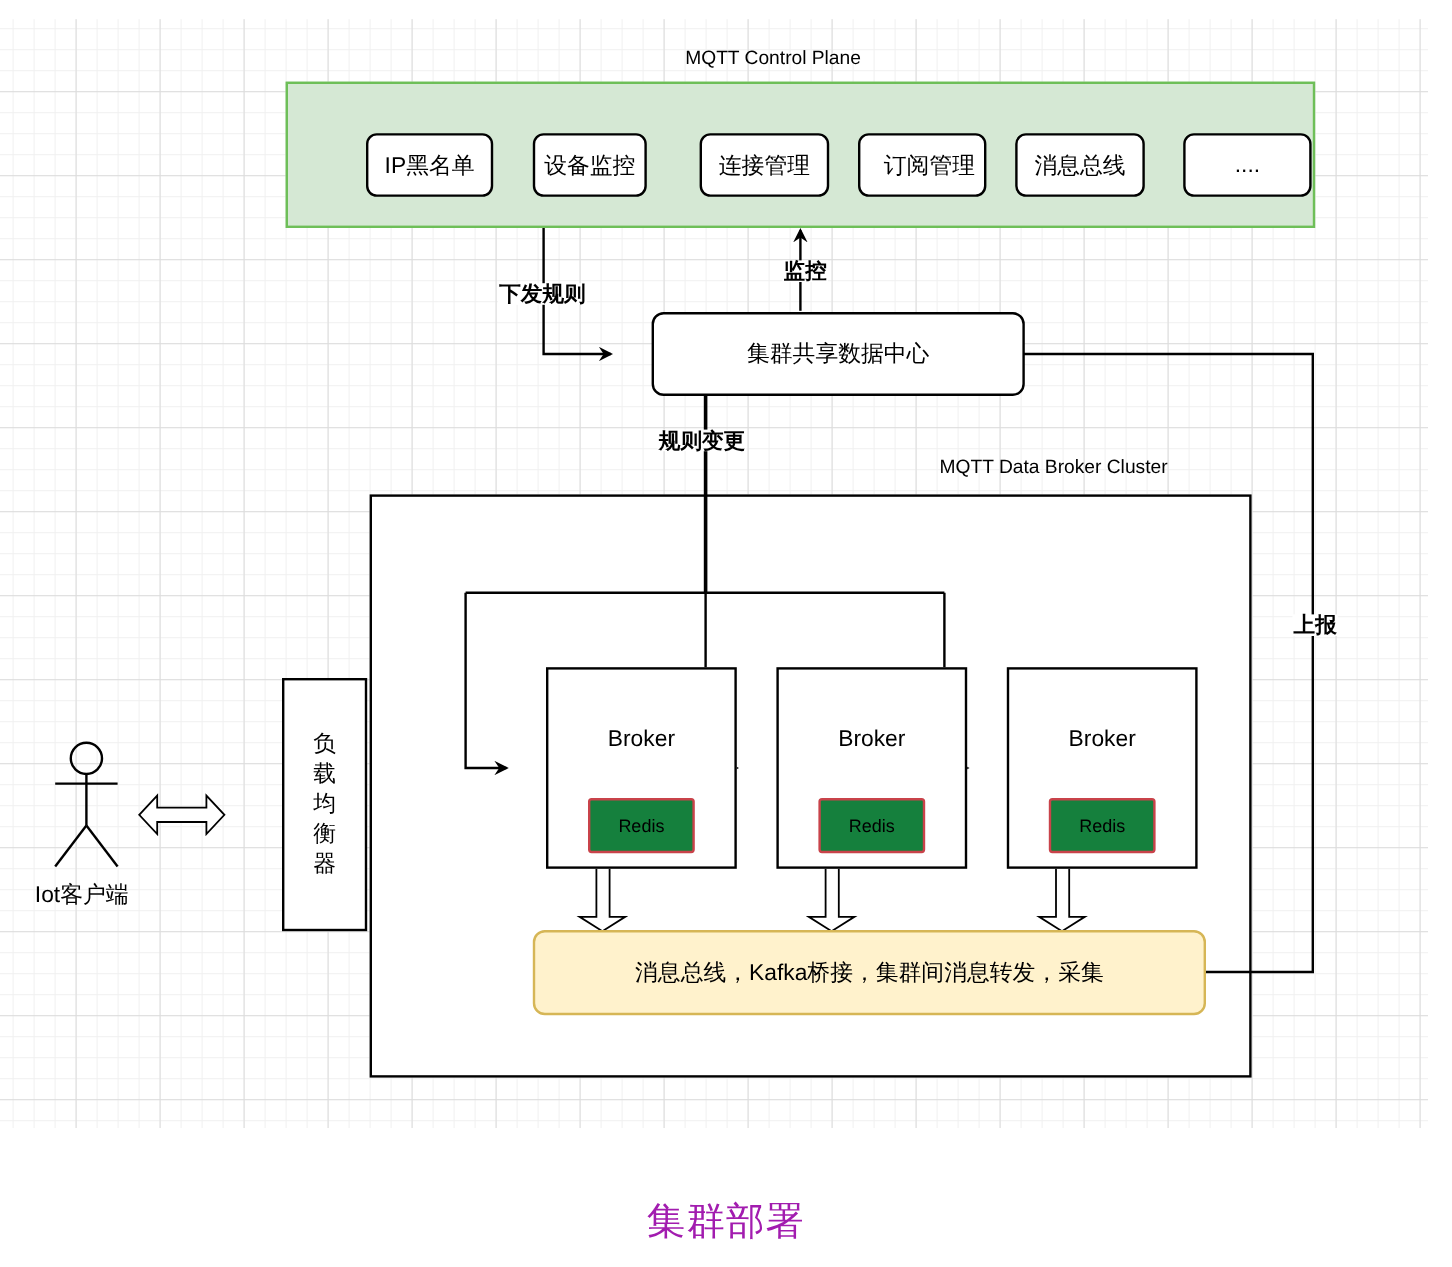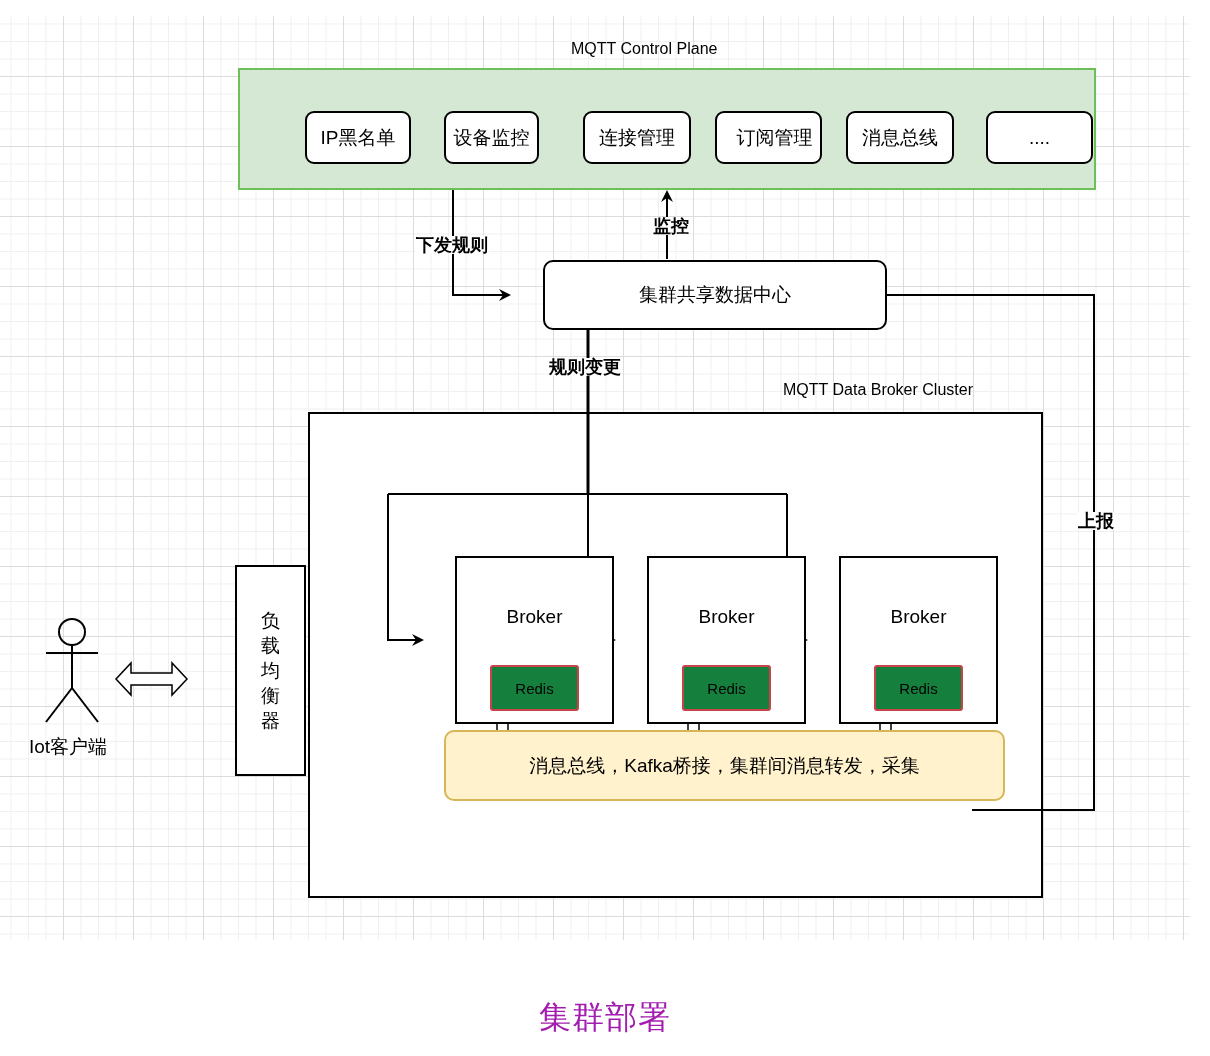--- a/index.html
+++ b/index.html
@@ -77,42 +77,42 @@
 
     <g fill="none" stroke="#000" stroke-width="2">
       <circle cx="72" cy="632" r="13"></circle>
       <line x1="72" y1="645" x2="72" y2="688"></line>
       <line x1="46" y1="653" x2="98" y2="653"></line>
       <line x1="72" y1="688" x2="46" y2="722"></line>
       <line x1="72" y1="688" x2="98" y2="722"></line>
     </g>
   </svg>
 
-  <div class="box dc" style="left:511px; top:260px; width:344px; height:70px;">集群共享数据中心</div>
+  <div class="box dc" style="left:511px; top:260px; width:311px; height:70px;">集群共享数据中心</div>
 
   <div class="txt label-bg" style="left:415px; top:236px; font-size:18px;">下发规则</div>
   <div class="txt label-bg" style="left:652px; top:217px; font-size:18px;">监控</div>
   <div class="txt label-bg" style="left:548px; top:358px; font-size:18px;">规则变更</div>
   <div class="txt label-bg" style="left:1077px; top:512px; font-size:18px;">上报</div>
 
   <div class="box broker" style="left:423px; top:556px; width:159px; height:168px;">
     <span>Broker</span>
   </div>
   <div class="box broker" style="left:615px; top:556px; width:159px; height:168px;">
     <span>Broker</span>
   </div>
   <div class="box broker" style="left:807px; top:556px; width:159px; height:168px;">
     <span>Broker</span>
   </div>
 
   <div class="box redis" style="left:458px; top:665px; width:89px; height:46px;">Redis</div>
   <div class="box redis" style="left:650px; top:665px; width:89px; height:46px;">Redis</div>
   <div class="box redis" style="left:842px; top:665px; width:89px; height:46px;">Redis</div>
 
-  <div class="box bus" style="left:412px; top:730px; width:561px; height:71px;">消息总线，Kafka桥接，集群间消息转发，采集</div>
+  <div class="box bus" style="left:412px; top:775px; width:561px; height:71px;">消息总线，Kafka桥接，集群间消息转发，采集</div>
 
   <div class="box lb" style="left:203px; top:565px; width:71px; height:211px;">
     <span>负</span>
     <span>载</span>
     <span>均</span>
     <span>衡</span>
     <span>器</span>
   </div>
 
   <div class="txt" style="left:29px; top:737px; font-size:19px;">Iot客户端</div>

